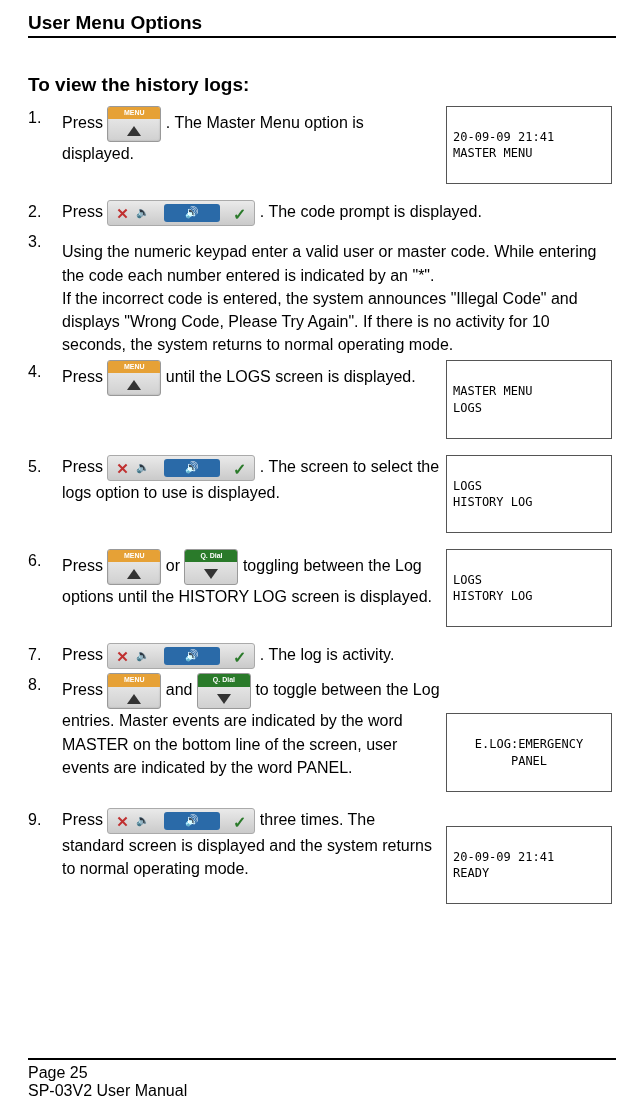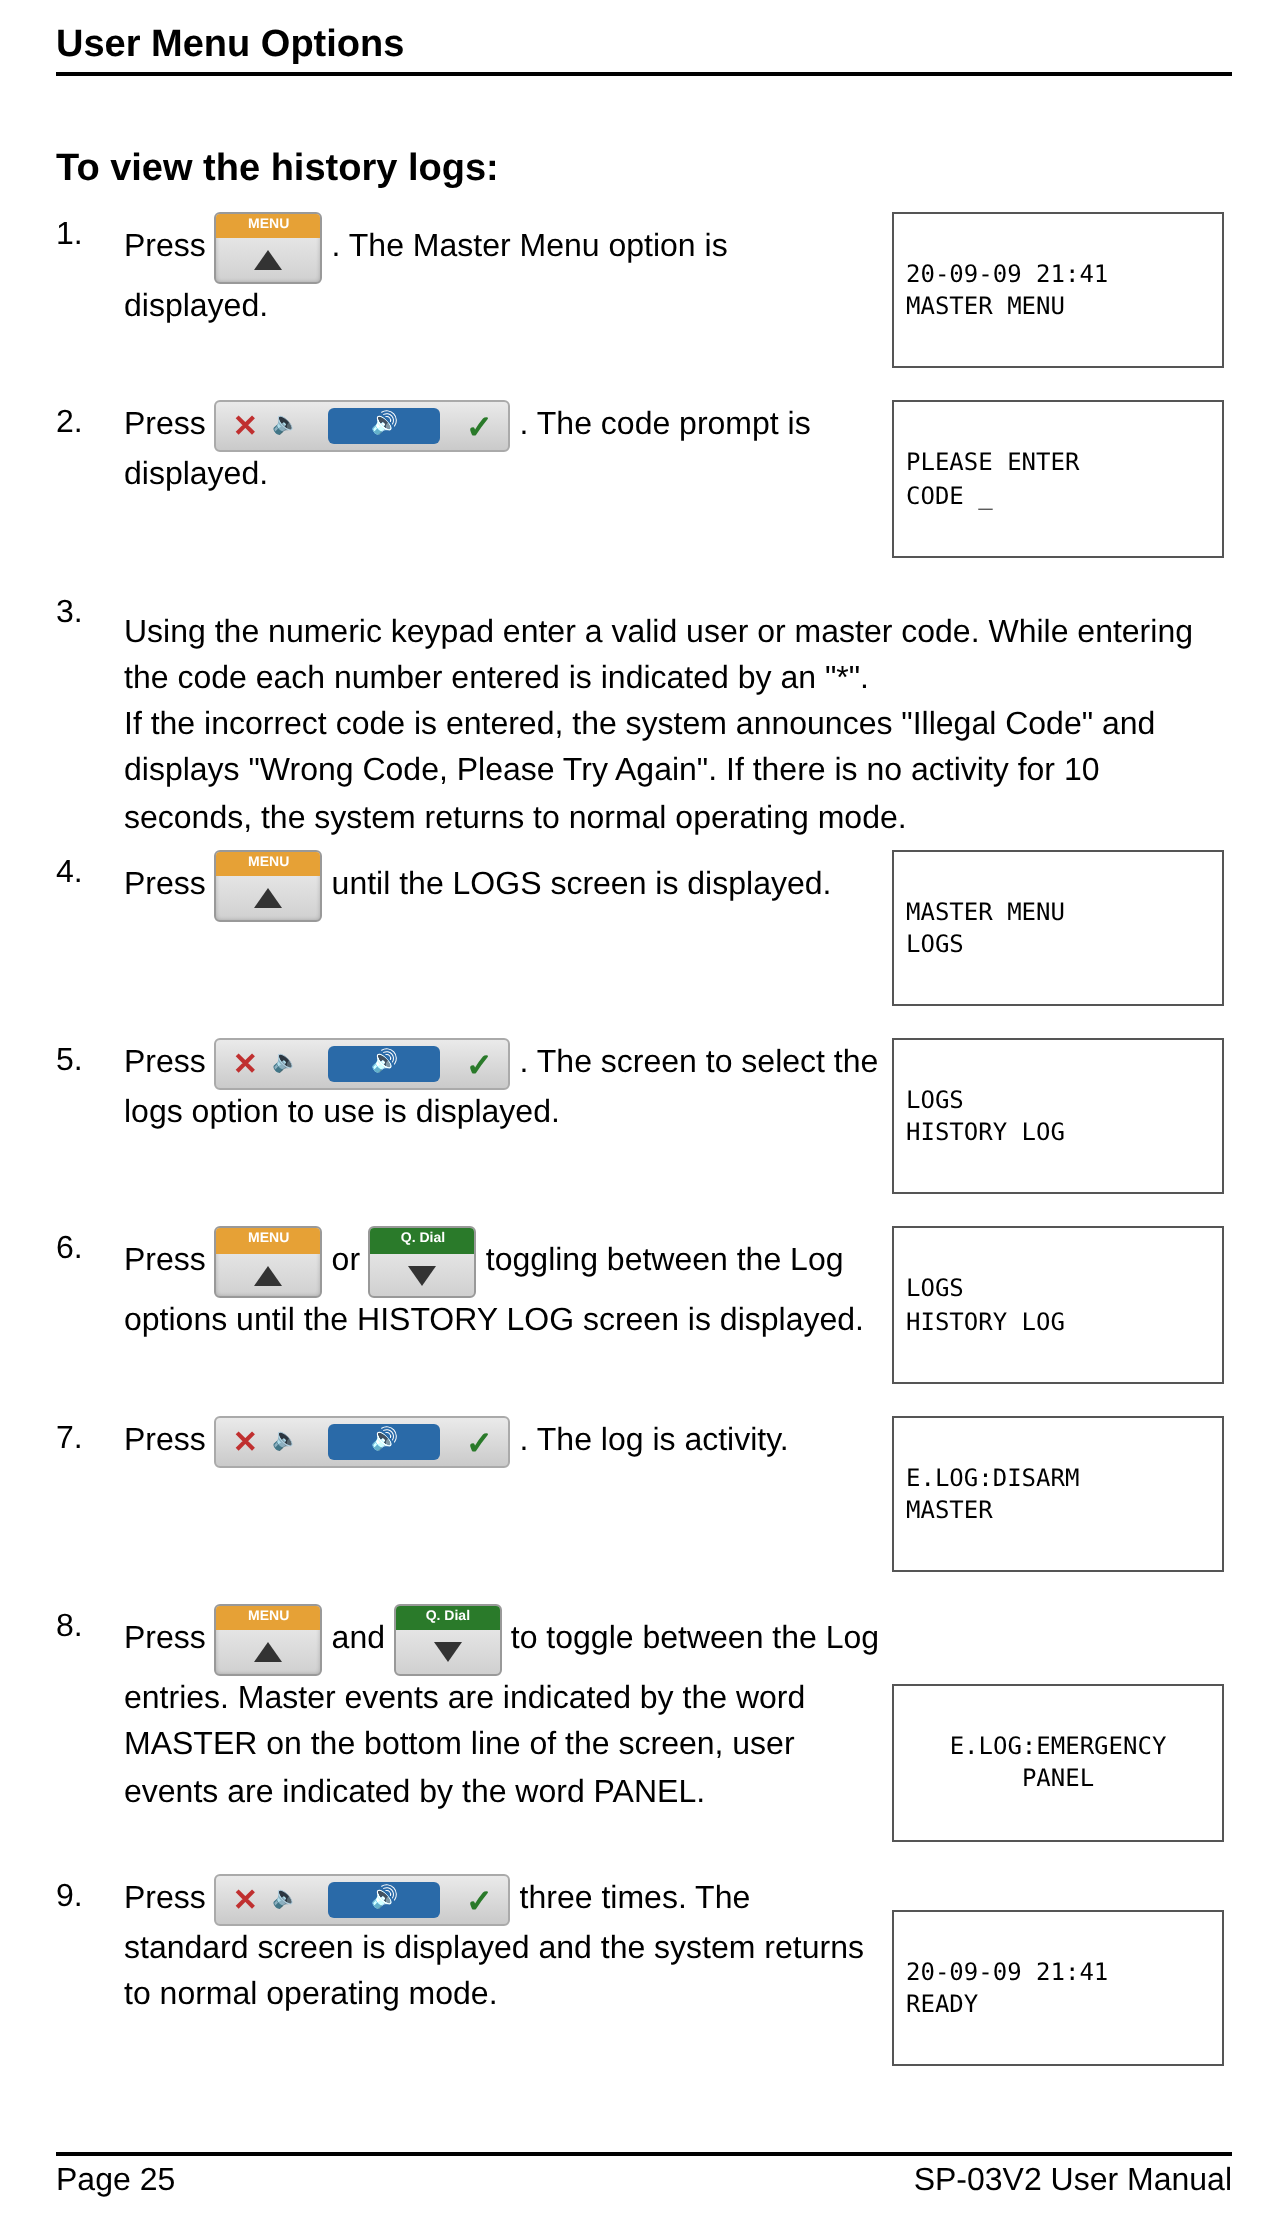--- a/index.html
+++ b/index.html
@@ -172,20 +172,21 @@
     .footer {
       position: absolute;
       bottom: 20px;
       left: 28px;
       right: 28px;
       border-top: 2px solid #000;
       padding-top: 4px;
       font-size: 16px;
       display: flex;
       justify-content: space-between;
+      flex-direction: column;
     }
   </style>
 </head>
 <body>
 
 <div class="header">User Menu Options</div>
 <div class="subhead">To view the history logs:</div>
 
 <div class="steps">
 
@@ -218,24 +219,20 @@
           <span class="wide-btn">
             <span class="x">✕</span>
             <span class="spk">🔈</span>
             <span class="sndbox"></span>
             <span class="chk">✓</span>
           </span>
           <span>. The code prompt is displayed.</span>
         </div>
       </div>
     </div>
-    <div class="lcd-col">
-      <div class="lcd">PLEASE ENTER
-CODE            _</div>
-    </div>
   </div>
 
   <div class="step">
     <div class="step-num">3.</div>
     <div class="step-body" style="white-space:pre-line;margin-top:10px;">Using the numeric keypad enter a valid user or master code. While entering the code each number entered is indicated by an "*".
 If the incorrect code is entered, the system announces "Illegal Code" and displays "Wrong Code, Please Try Again". If there is no activity for 10 seconds, the system returns to normal operating mode.</div>
   </div>
 
   <div class="row">
     <div class="step-content">
@@ -313,24 +310,20 @@
           <span class="wide-btn">
             <span class="x">✕</span>
             <span class="spk">🔈</span>
             <span class="sndbox"></span>
             <span class="chk">✓</span>
           </span>
           <span>. The log is activity.</span>
         </div>
       </div>
     </div>
-    <div class="lcd-col">
-      <div class="lcd">E.LOG:DISARM
-MASTER</div>
-    </div>
   </div>
 
   <div class="row">
     <div class="step-content">
       <div class="step">
         <div class="step-num">8.</div>
         <div class="step-body">
           <span>Press </span>
           <span class="menu-btn">
             <span class="mlabel">MENU</span>

